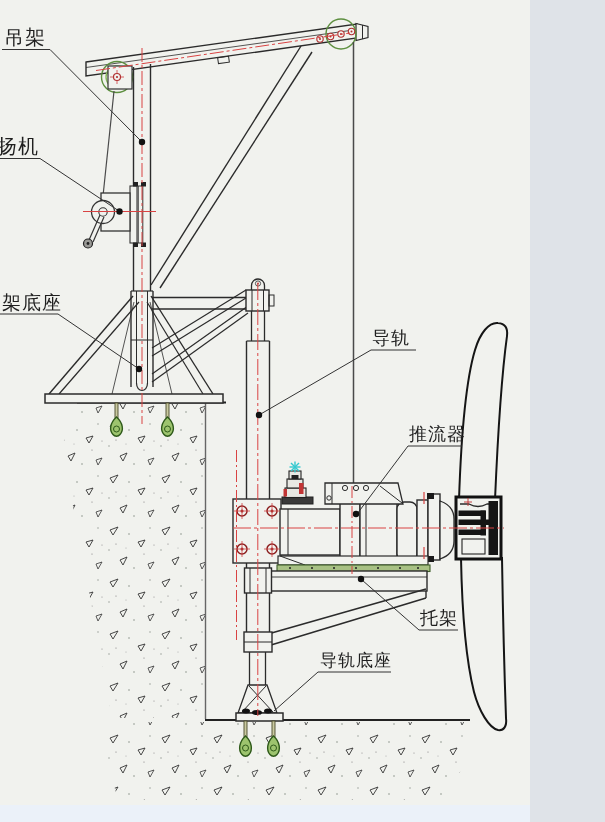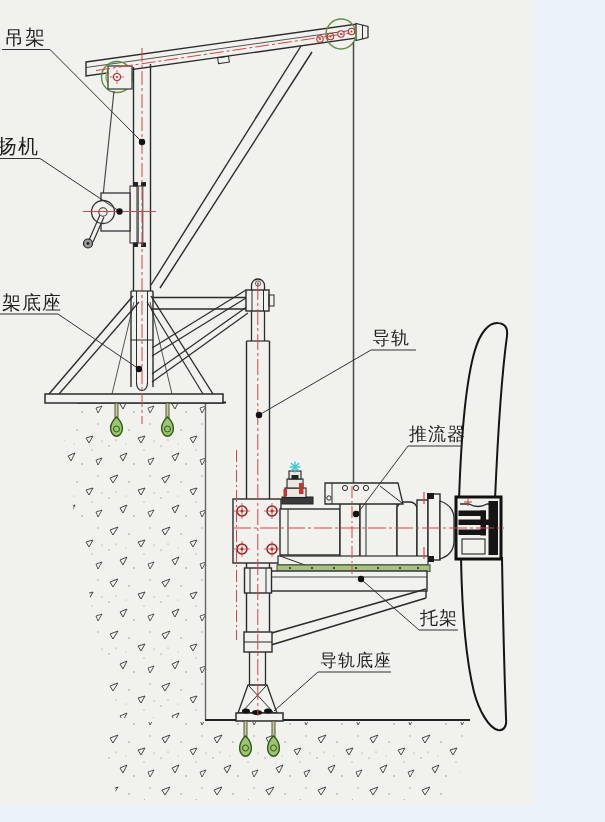--- a/index.html
+++ b/index.html
@@ -1,16 +1,16 @@
 <!DOCTYPE html>
 <html><head>
 <meta charset="utf-8">
 <style>
   html,body{margin:0;padding:0;background:#dfe3e8;}
-  .page{position:relative;width:605px;height:822px;overflow:hidden;background:#4d7c0f;
+  .page{position:relative;width:530px;height:822px;overflow:hidden;background:#4d7c0f;
         font-family:Liberation Mono, monospace;}
   svg{display:block}
   text.cad-label{fill:#1f1f1f;letter-spacing:1px;}
 </style>
 </head>
 <body>
 
 <div class="page">
 <svg width="605" height="822" viewBox="0 0 605 822">
 <defs>

